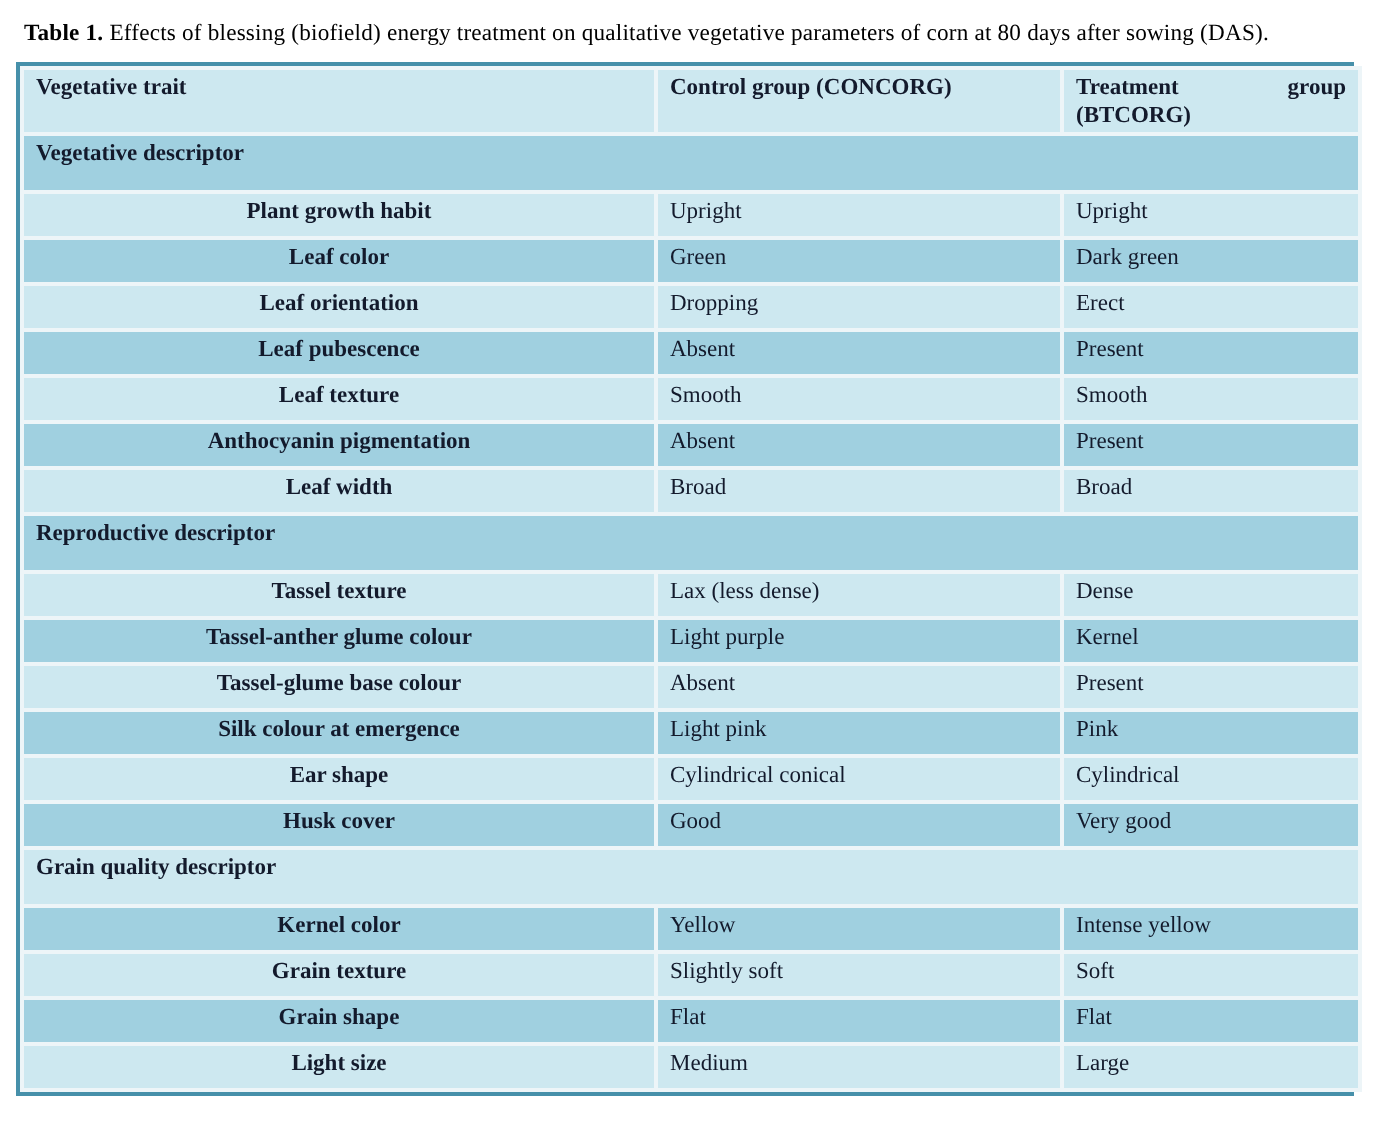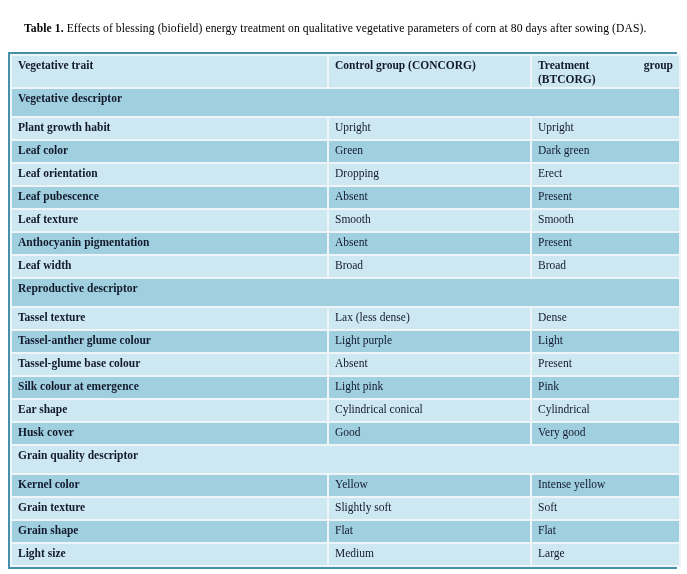--- a/index.html
+++ b/index.html
@@ -6,21 +6,21 @@
   body {
     width: 687px; height: 574px;
     background: #ffffff;
     font-family: "Liberation Serif", serif;
     color: #000;
     overflow: hidden;
   }
   .page { position: relative; width: 687px; height: 574px; }
 
   .title {
-    margin: 16px;
+    margin: 4px;
     padding: 6px 4px 0 8px;
     font-size: 11.6px;
     line-height: 1.25;
     color: #000;
     letter-spacing: 0.1px;
   }
   .title .title-label { font-weight: bold; }
 
   .table-wrap {
     margin: 7px 4px 0 8px;
@@ -50,21 +50,21 @@
 
   thead tr { background: var(--row-light, #cde8f0); height: 31px; }
   thead td { font-weight: bold; }
 
   tbody tr:nth-child(odd)  { background: var(--row-dark, #a0d0e0); }
   tbody tr:nth-child(even) { background: var(--row-light, #cde8f0); }
 
   tbody tr { height: 23px; }
   tbody tr.section-row { height: 29px; }
   tbody tr.section-row td { font-weight: bold; }
-  td.trait-cell { font-weight: bold; }
+  td.trait-cell { font-weight: bold; text-align: center; }
 
   .justify-line { display: flex; justify-content: space-between; gap: 24px; }
 </style>
 </head>
 <body>
 
 <div class="page">
 
   <p class="title">
     <span class="title-label">Table 1.</span>
@@ -134,21 +134,21 @@
             <td colspan="3">Reproductive descriptor</td>
           </tr>
           <tr>
             <td class="trait-cell">Tassel texture</td>
             <td class="control-cell">Lax (less dense)</td>
             <td class="treatment-cell">Dense</td>
           </tr>
           <tr>
             <td class="trait-cell">Tassel-anther glume colour</td>
             <td class="control-cell">Light purple</td>
-            <td class="treatment-cell">Light</td>
+            <td class="treatment-cell">Kernel</td>
           </tr>
           <tr>
             <td class="trait-cell">Tassel-glume base colour</td>
             <td class="control-cell">Absent</td>
             <td class="treatment-cell">Present</td>
           </tr>
           <tr>
             <td class="trait-cell">Silk colour at emergence</td>
             <td class="control-cell">Light pink</td>
             <td class="treatment-cell">Pink</td>

